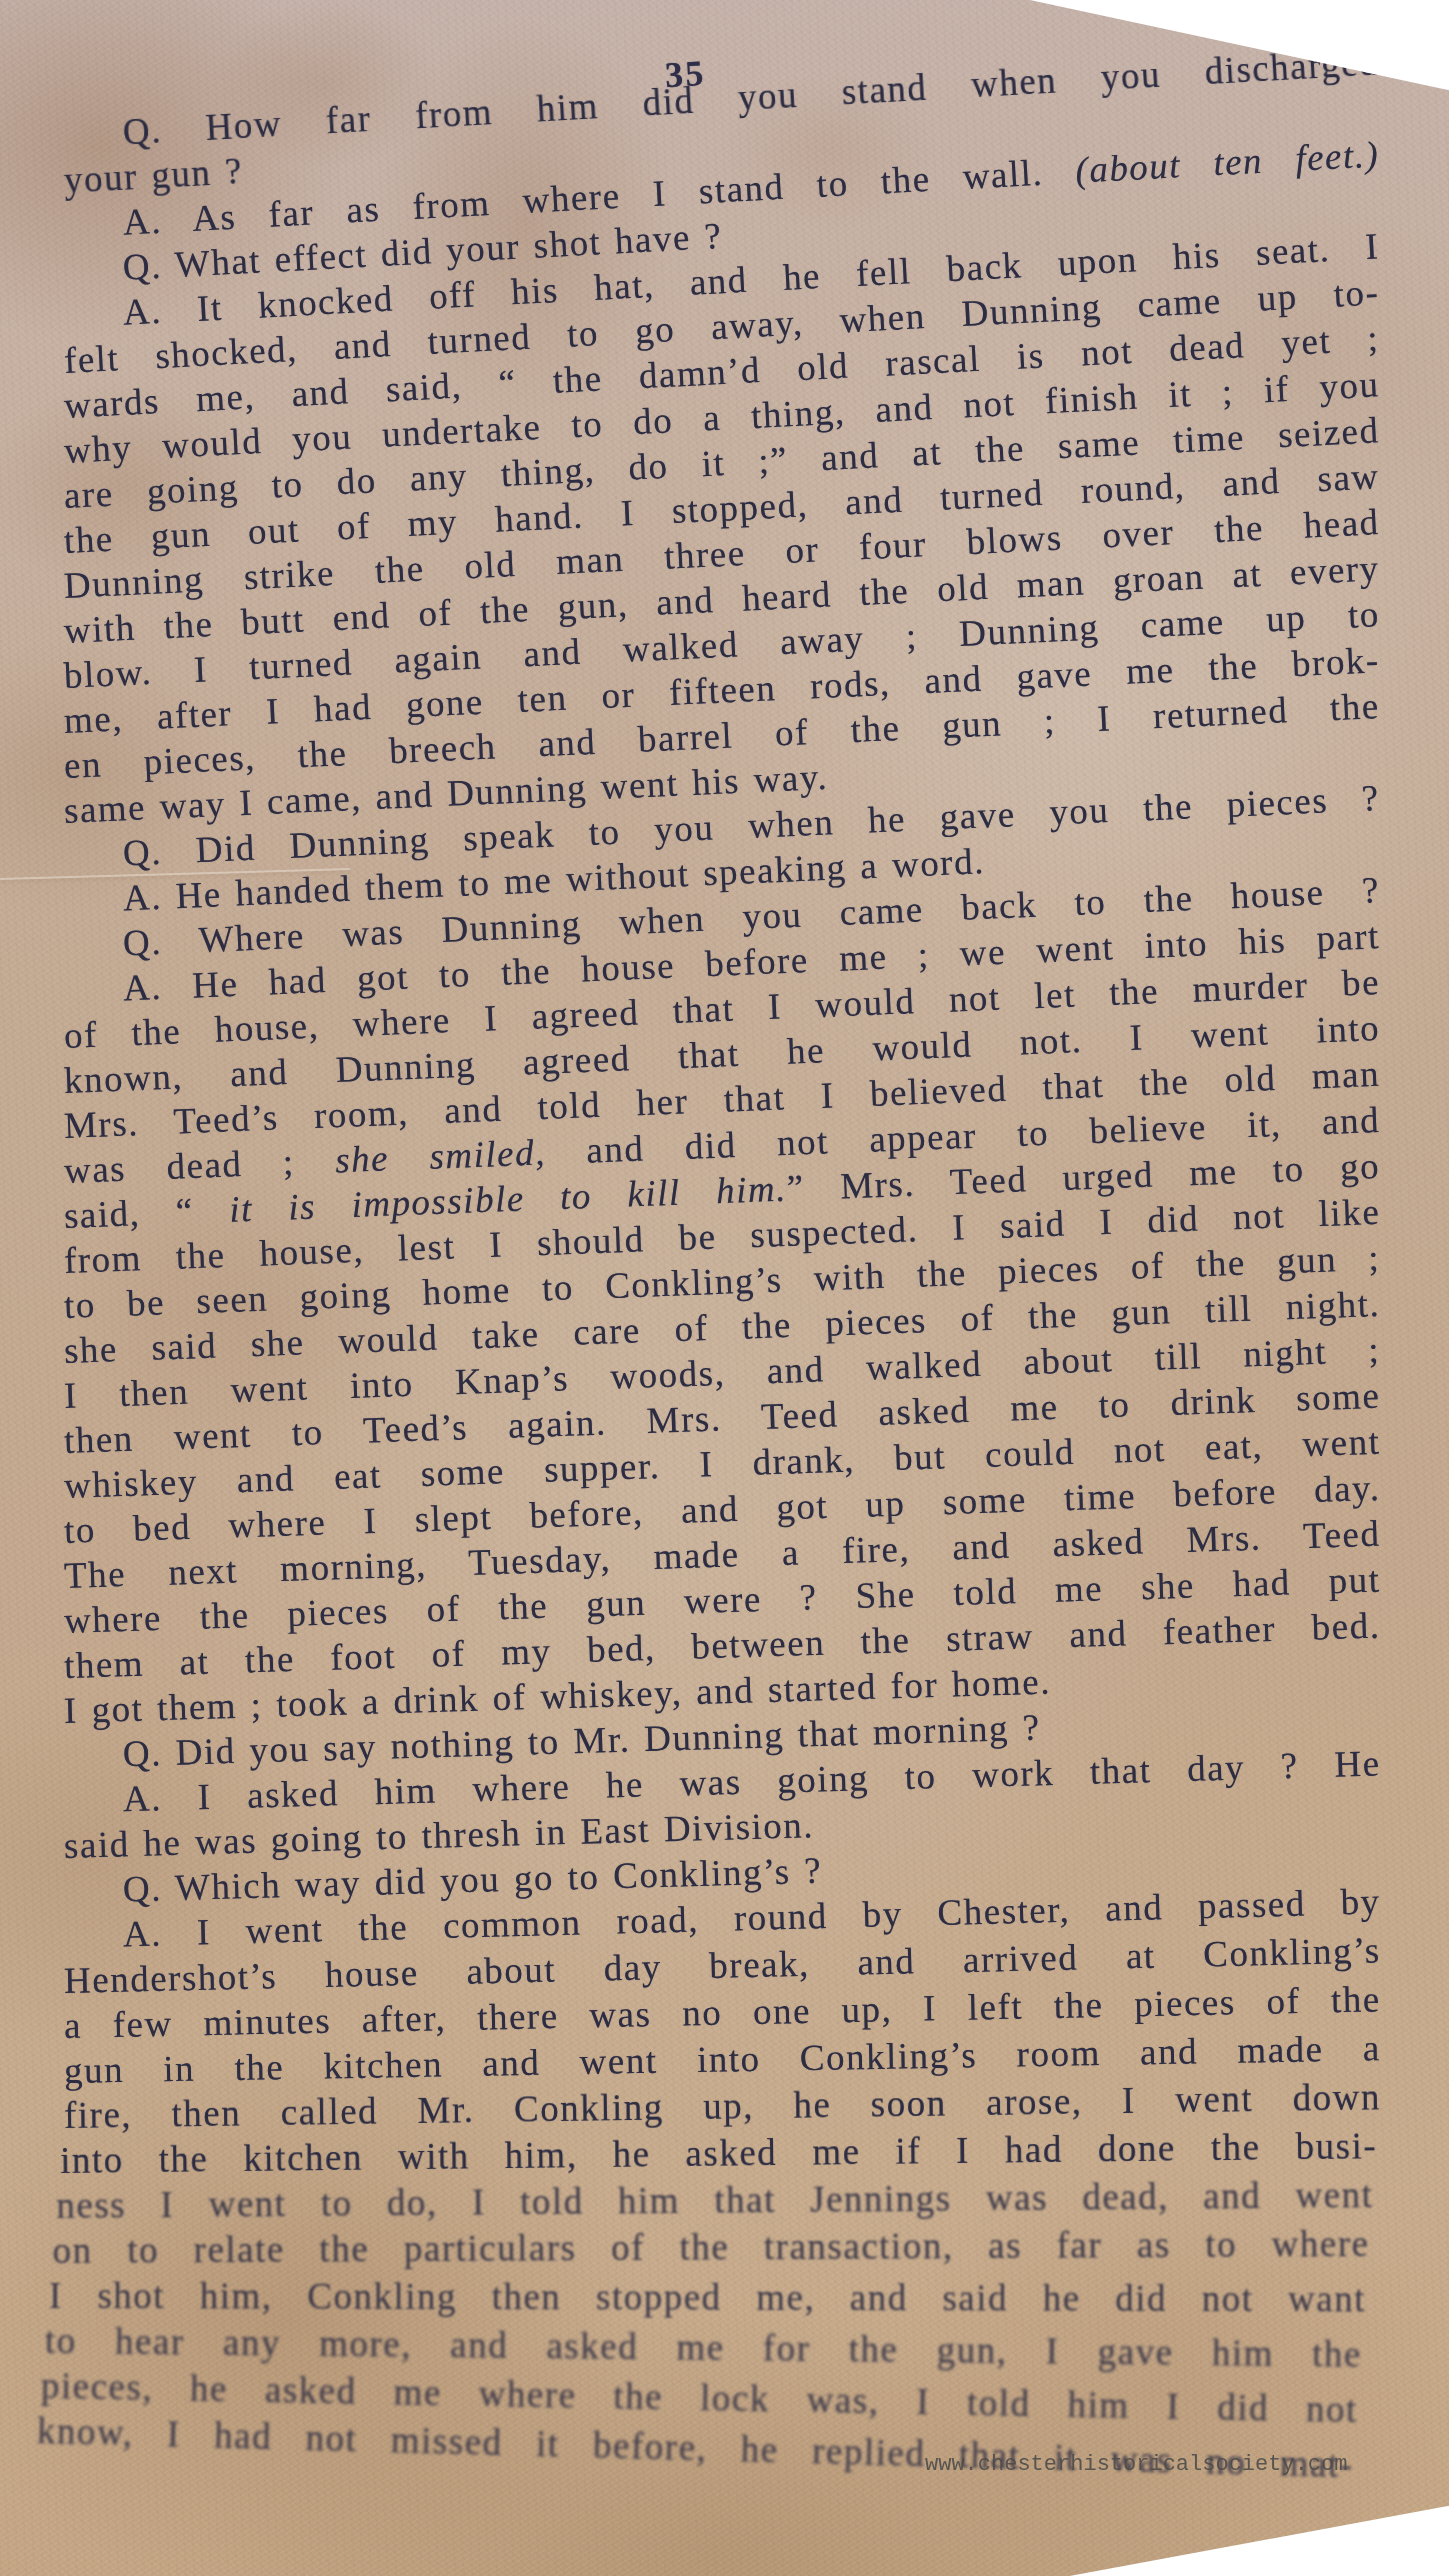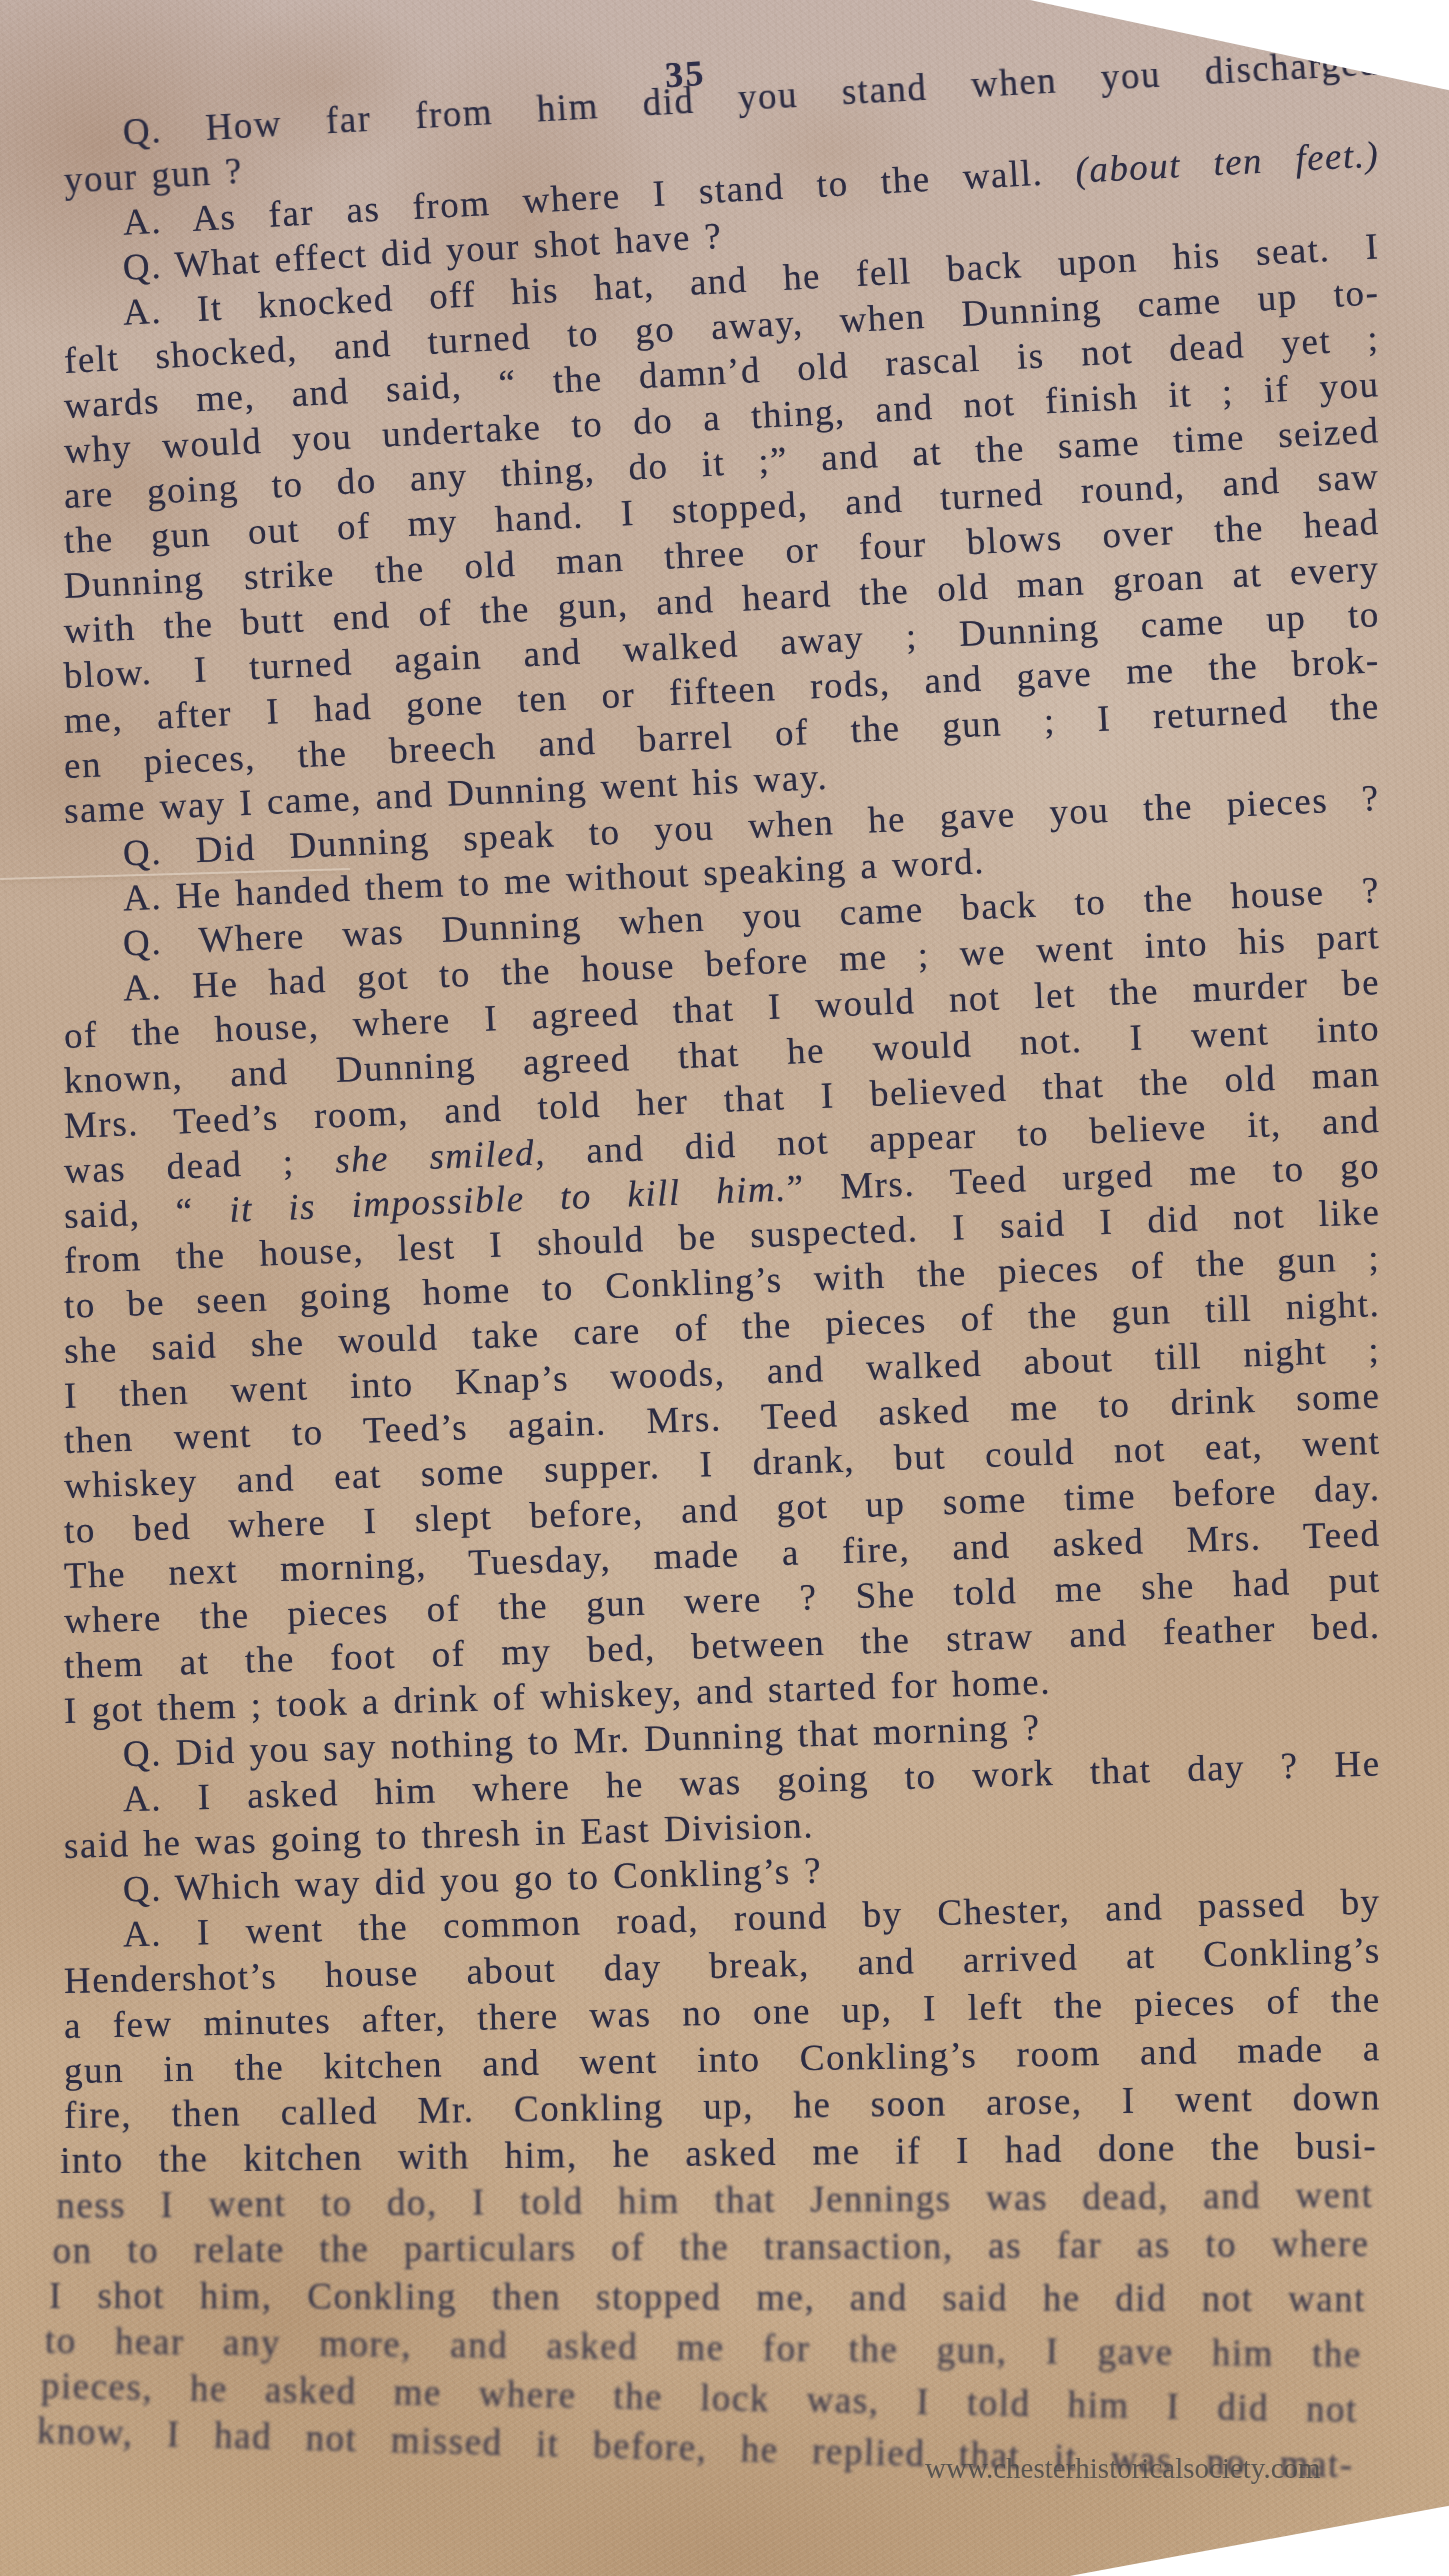--- a/index.html
+++ b/index.html
@@ -56,22 +56,22 @@
   }
   .line.flush{text-align-last:left;}
   .line.indent{padding-left:59px;}
   .corner{position:absolute;background:#ffffff;filter:blur(1.1px);}
   .corner-tr{left:1016px;top:-3px;width:437px;height:94px;
     clip-path:polygon(0 0,100% 0,100% 100%);}
   .corner-br{left:1048px;top:2505px;width:405px;height:75px;
     clip-path:polygon(0 100%,100% 0,100% 100%);}
   .watermark{
     position:absolute;left:925px;top:2452px;
-    font-family:Liberation Serif, serif;
-    font-size:29px;color:rgba(74,74,74,.88);letter-spacing:0px;
+    font-family:Liberation Mono, monospace;
+    font-size:22px;color:rgba(74,74,74,.88);letter-spacing:0px;
   }
 </style>
 </head>
 <body>
 
 <div class="stage">
   <div class="paper"></div>
   <div class="grain"></div>
   <div class="crease"></div>
 

